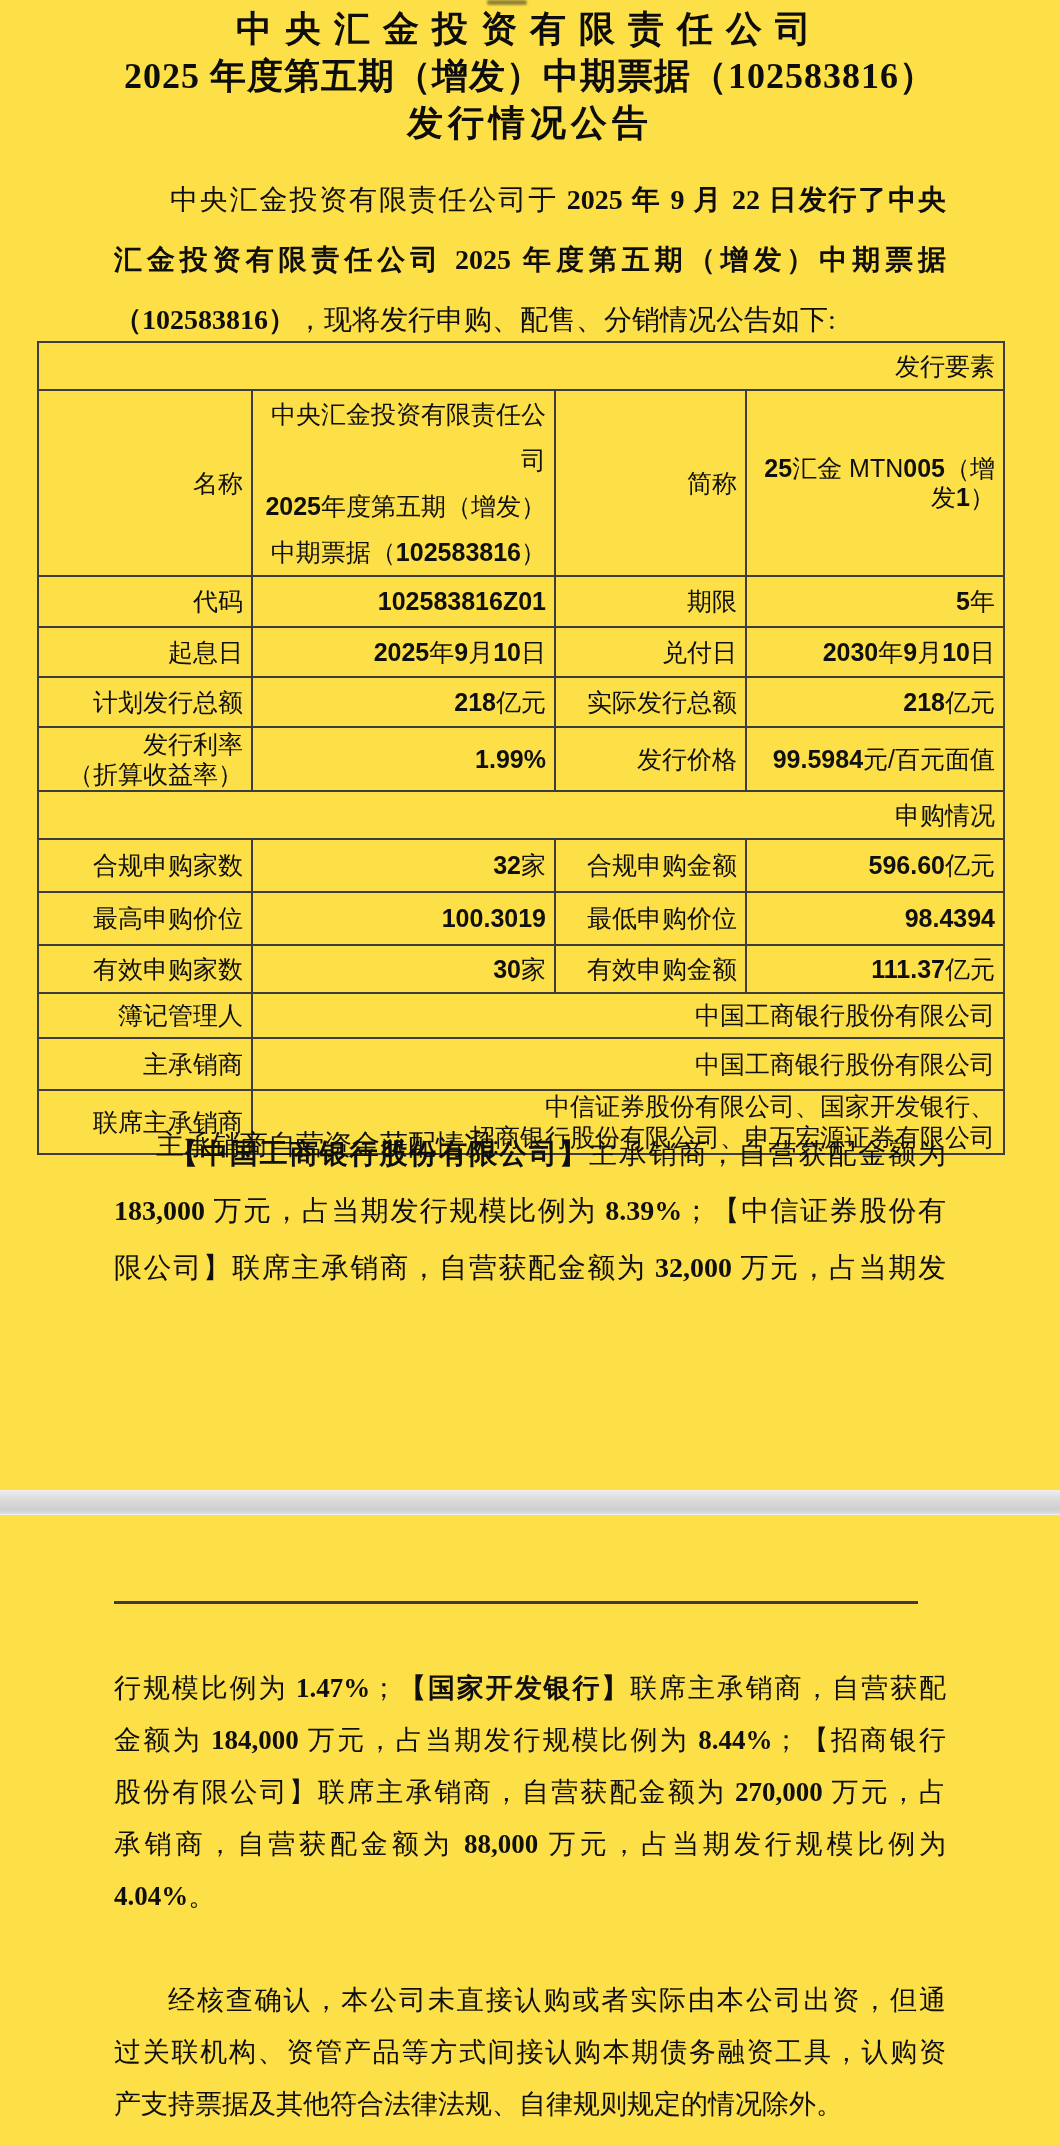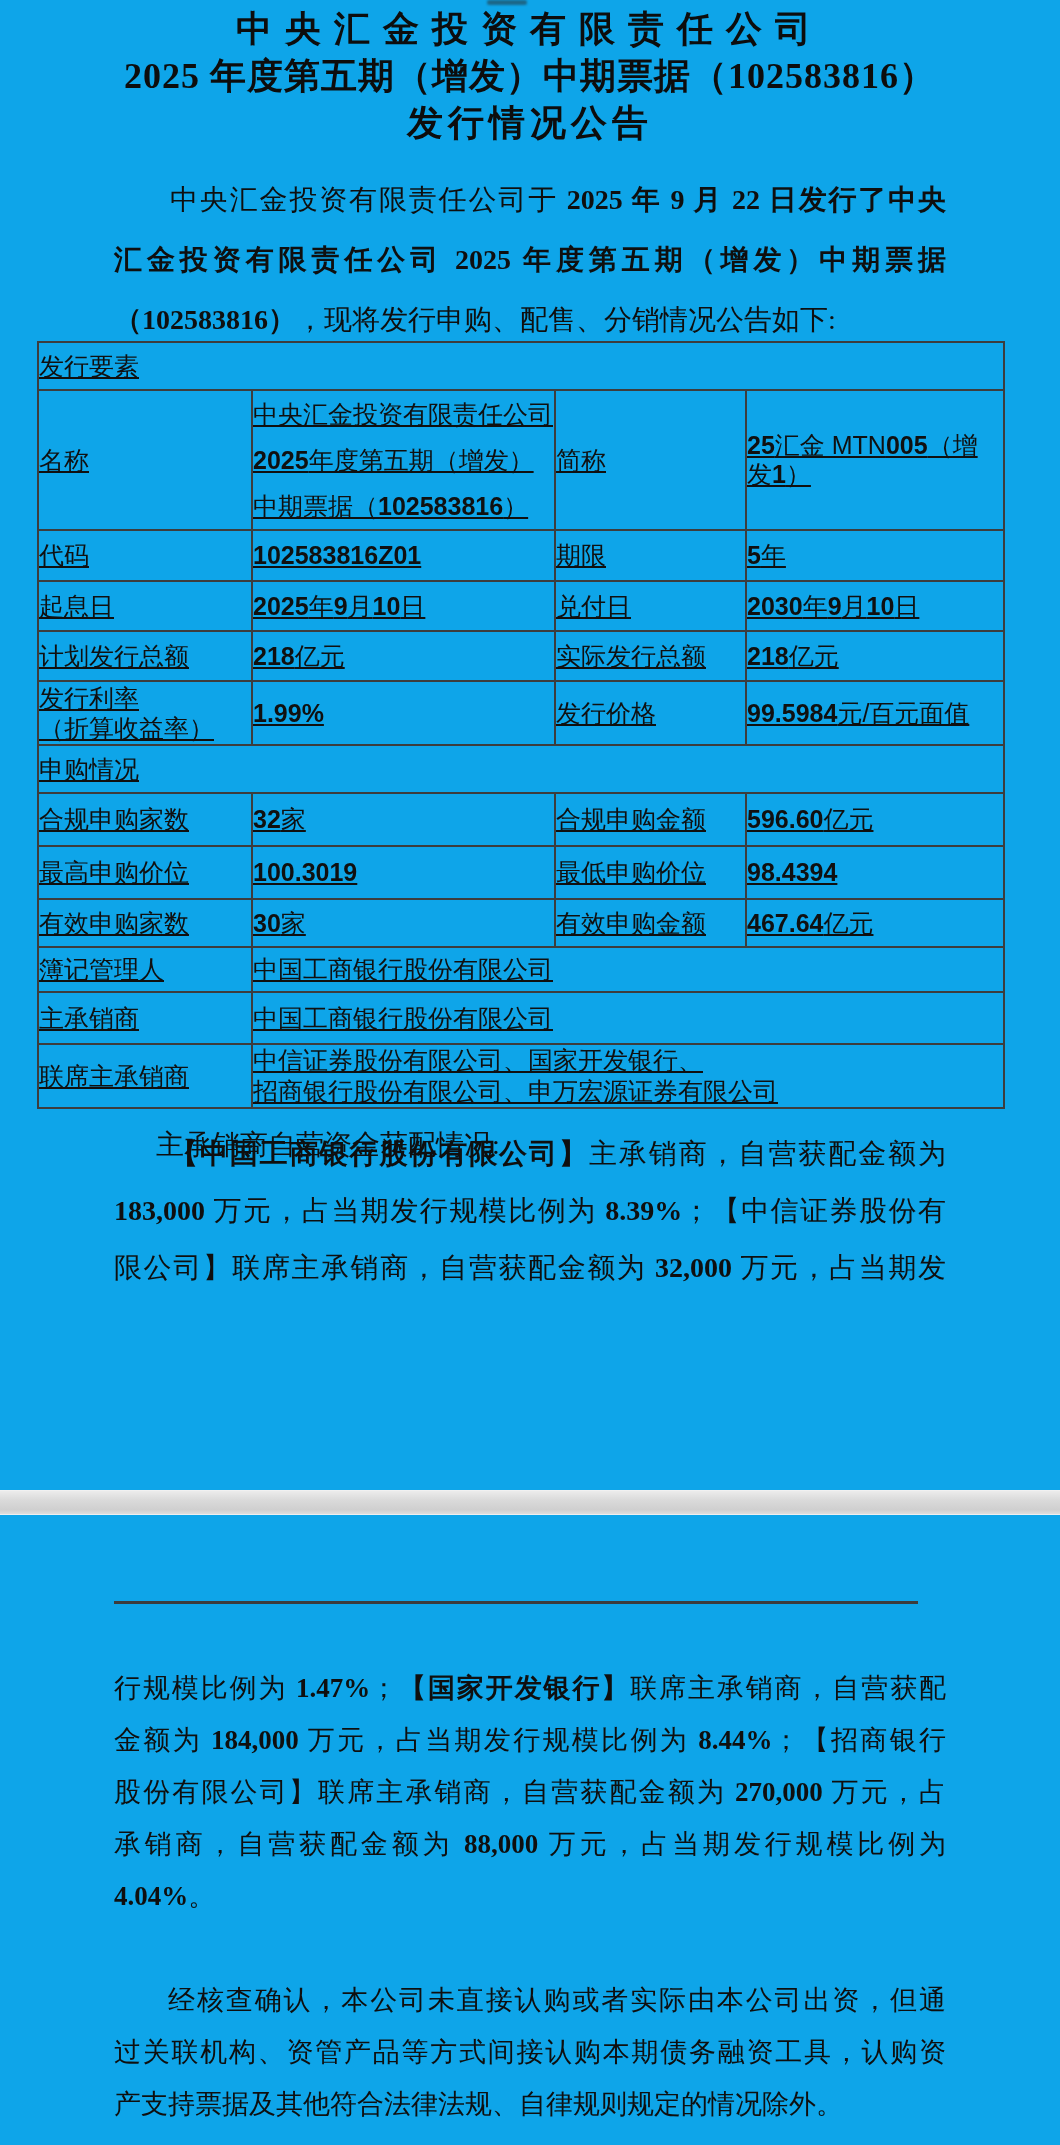--- a/index.html
+++ b/index.html
@@ -1,20 +1,20 @@
 <!DOCTYPE html>
 <html><head>
 <meta charset="utf-8">
 <style>
   html,body{margin:0;padding:0;background:#f4f4f4;}
   #screen{
     position:relative;
     width:1060px;height:2145px;
     margin:0 auto;
-    background:#0ea5e9;
+    background:#fde047;
     overflow:hidden;
     color:#111;
     font-family:"Liberation Serif", serif;
   }
   
   .title-block{
     position:absolute;top:6px;left:0;width:1060px;
     text-align:center;
     font-weight:bold;
     font-size:36px;
@@ -50,25 +50,24 @@
     position:absolute;top:341px;left:37px;
     width:966px;
     border-collapse:collapse;
     table-layout:fixed;
     font-family:"Liberation Sans", sans-serif;
     font-size:25px;
     color:#101010;
   }
   table.issue td{
     border:2px solid #3d3d3d;
-    text-align:left;
+    text-align:right;
     vertical-align:middle;
-    padding:0 0;
+    padding:0 8px;
     overflow:hidden;
-    text-decoration:underline;
   }
   td.prewrap{white-space:pre-line;}
   td.name-val{line-height:46px;}
   td.abbr-val{line-height:29px;margin-top:26px;}
   td.rate-label{line-height:30px;}
   td.joint-val{line-height:31px;}
   td.sec-header{font-size:25px;}
   
   .page-gap{
     position:absolute;left:0;top:1490px;width:1060px;height:23px;
@@ -161,21 +160,21 @@
     <tr style="height:53px">
       <td>最高申购价位</td>
       <td><b>100.3019</b></td>
       <td>最低申购价位</td>
       <td><b>98.4394</b></td>
     </tr>
     <tr style="height:48px">
       <td>有效申购家数</td>
       <td><b>30</b>家</td>
       <td>有效申购金额</td>
-      <td><b>467.64</b>亿元</td>
+      <td><b>111.37</b>亿元</td>
     </tr>
     <tr style="height:45px">
       <td>簿记管理人</td>
       <td colspan="3">中国工商银行股份有限公司</td>
     </tr>
     <tr style="height:52px">
       <td>主承销商</td>
       <td colspan="3">中国工商银行股份有限公司</td>
     </tr>
     <tr style="height:61px">

